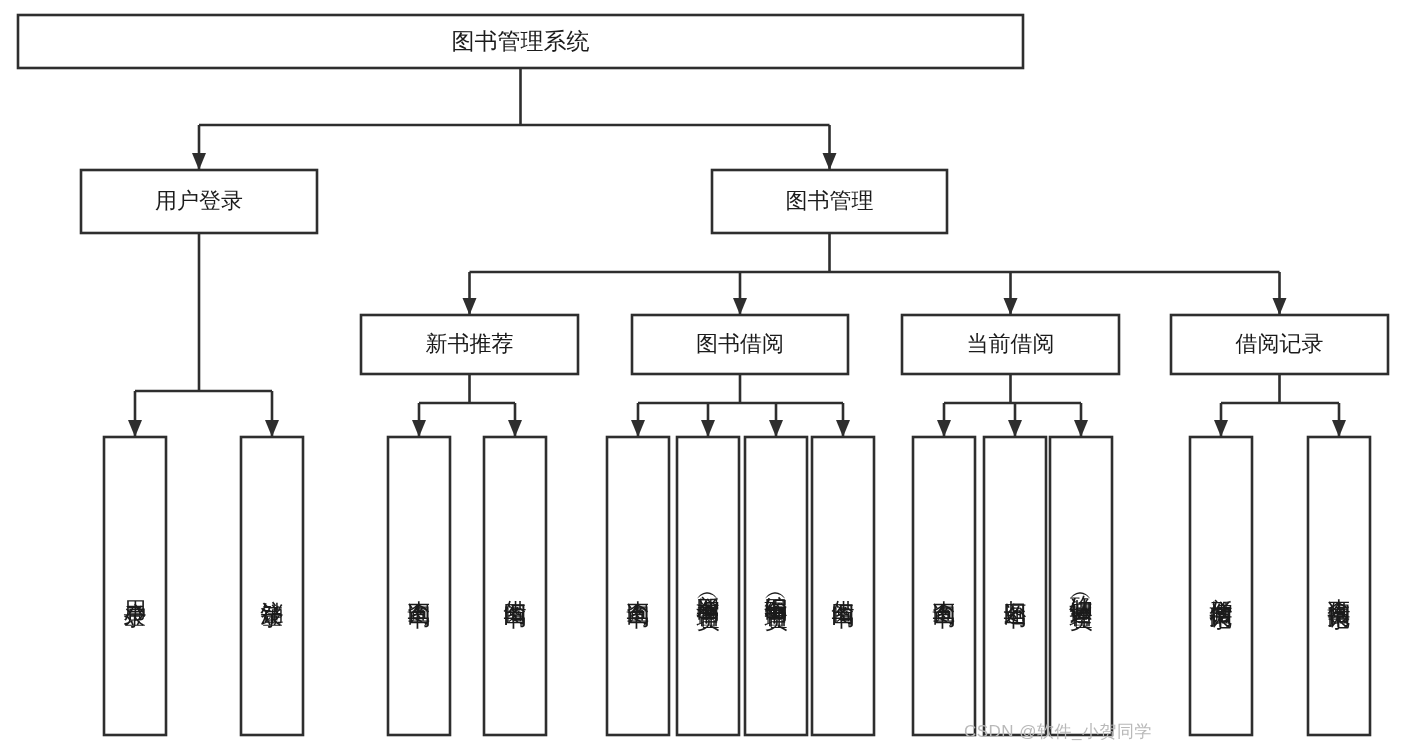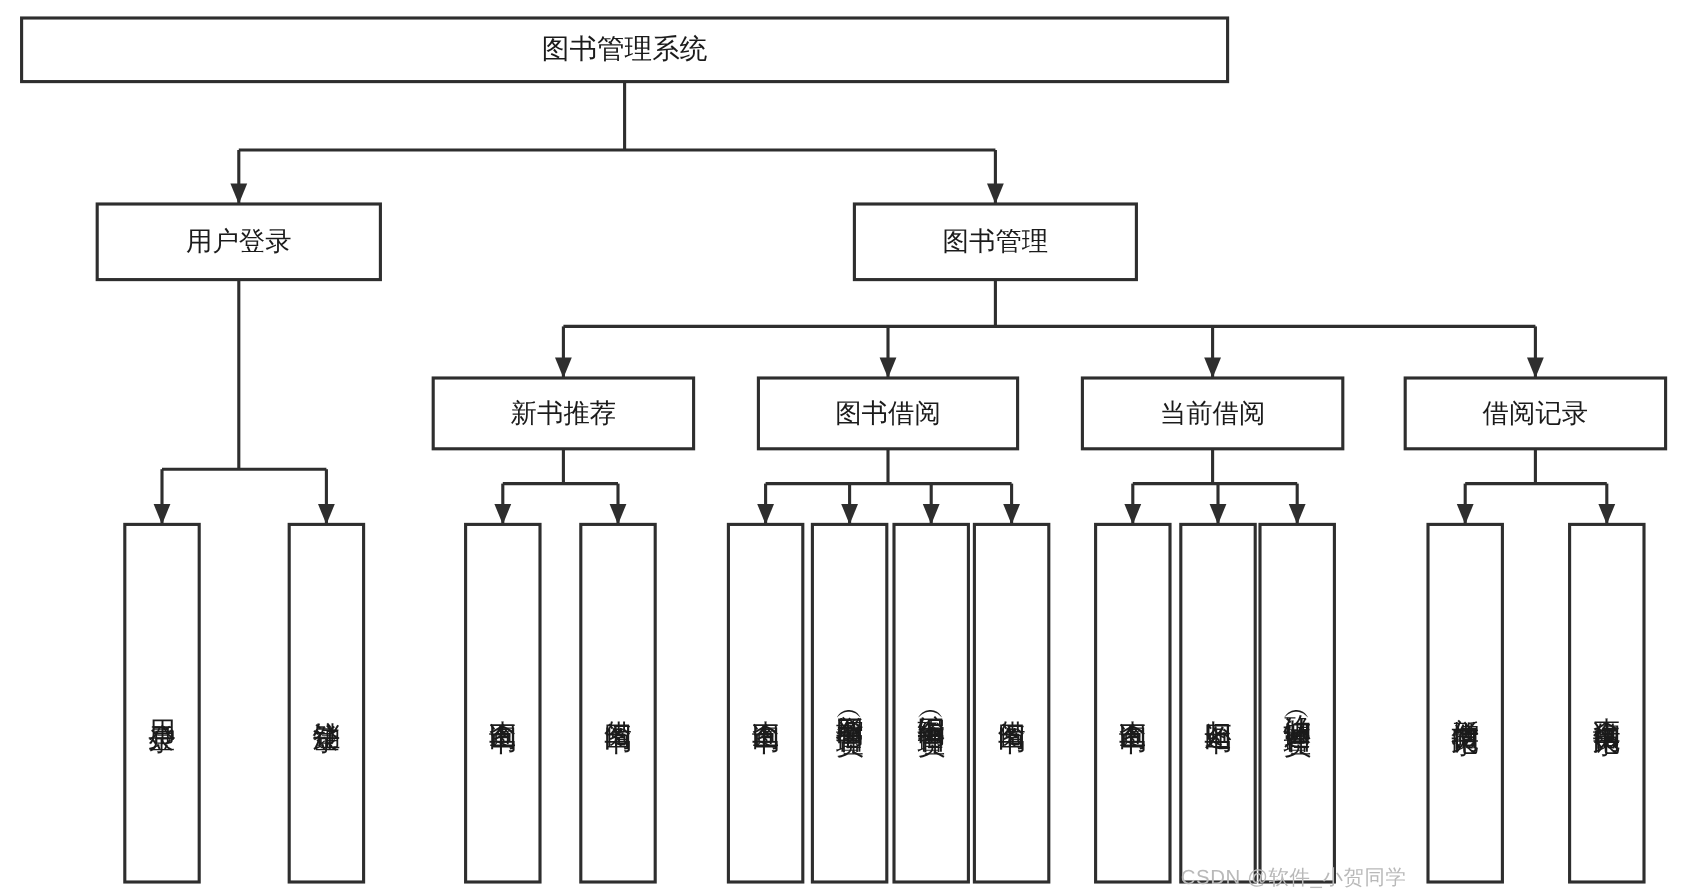--- a/index.html
+++ b/index.html
@@ -62,21 +62,21 @@
     font-family: "Liberation Sans", "DejaVu Sans", sans-serif;
     font-size: 23px;
     line-height: 1.18;
     letter-spacing: 2px;
     color: #1b1b1b;
     white-space: nowrap;
     pointer-events: none;
   }
   .watermark {
     position: absolute;
-    right: 0;
+    right: 20px;
     bottom: 4px;
     font-family: "Liberation Sans", "DejaVu Sans", sans-serif;
     font-size: 17px;
     color: #b9b9b9;
     white-space: nowrap;
     letter-spacing: 0.5px;
   }
 </style>
 </head>
 <body>

